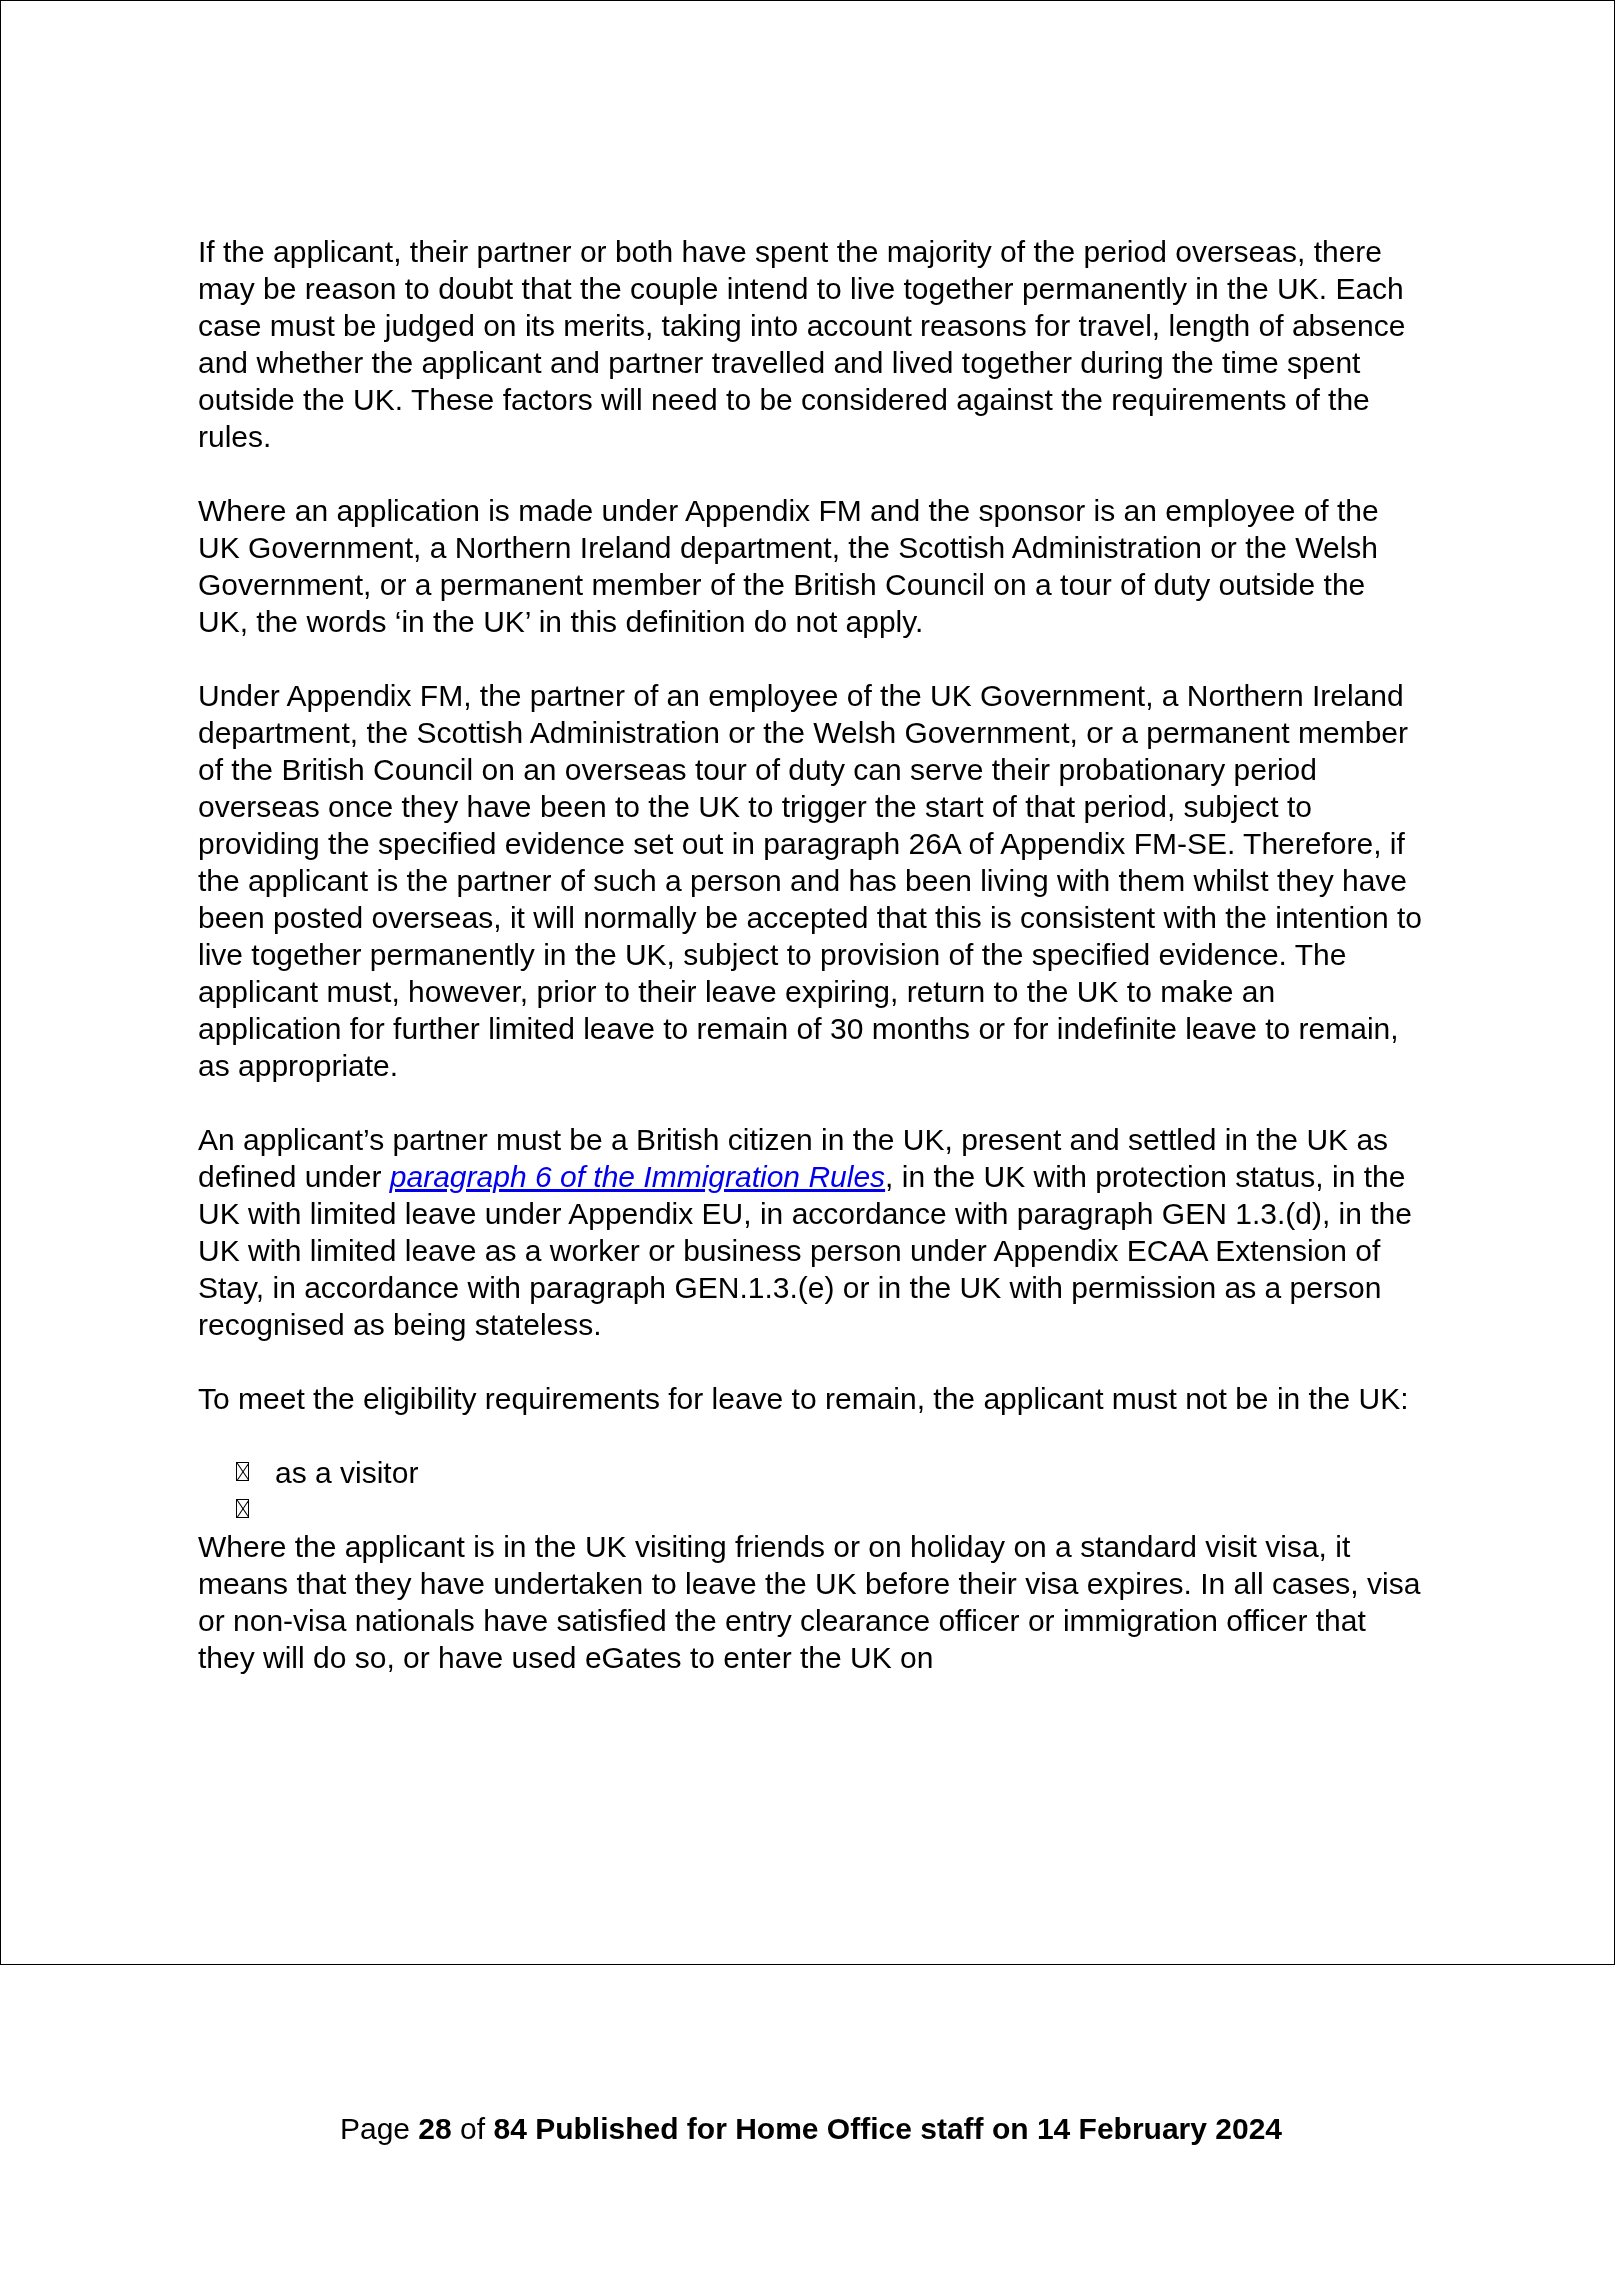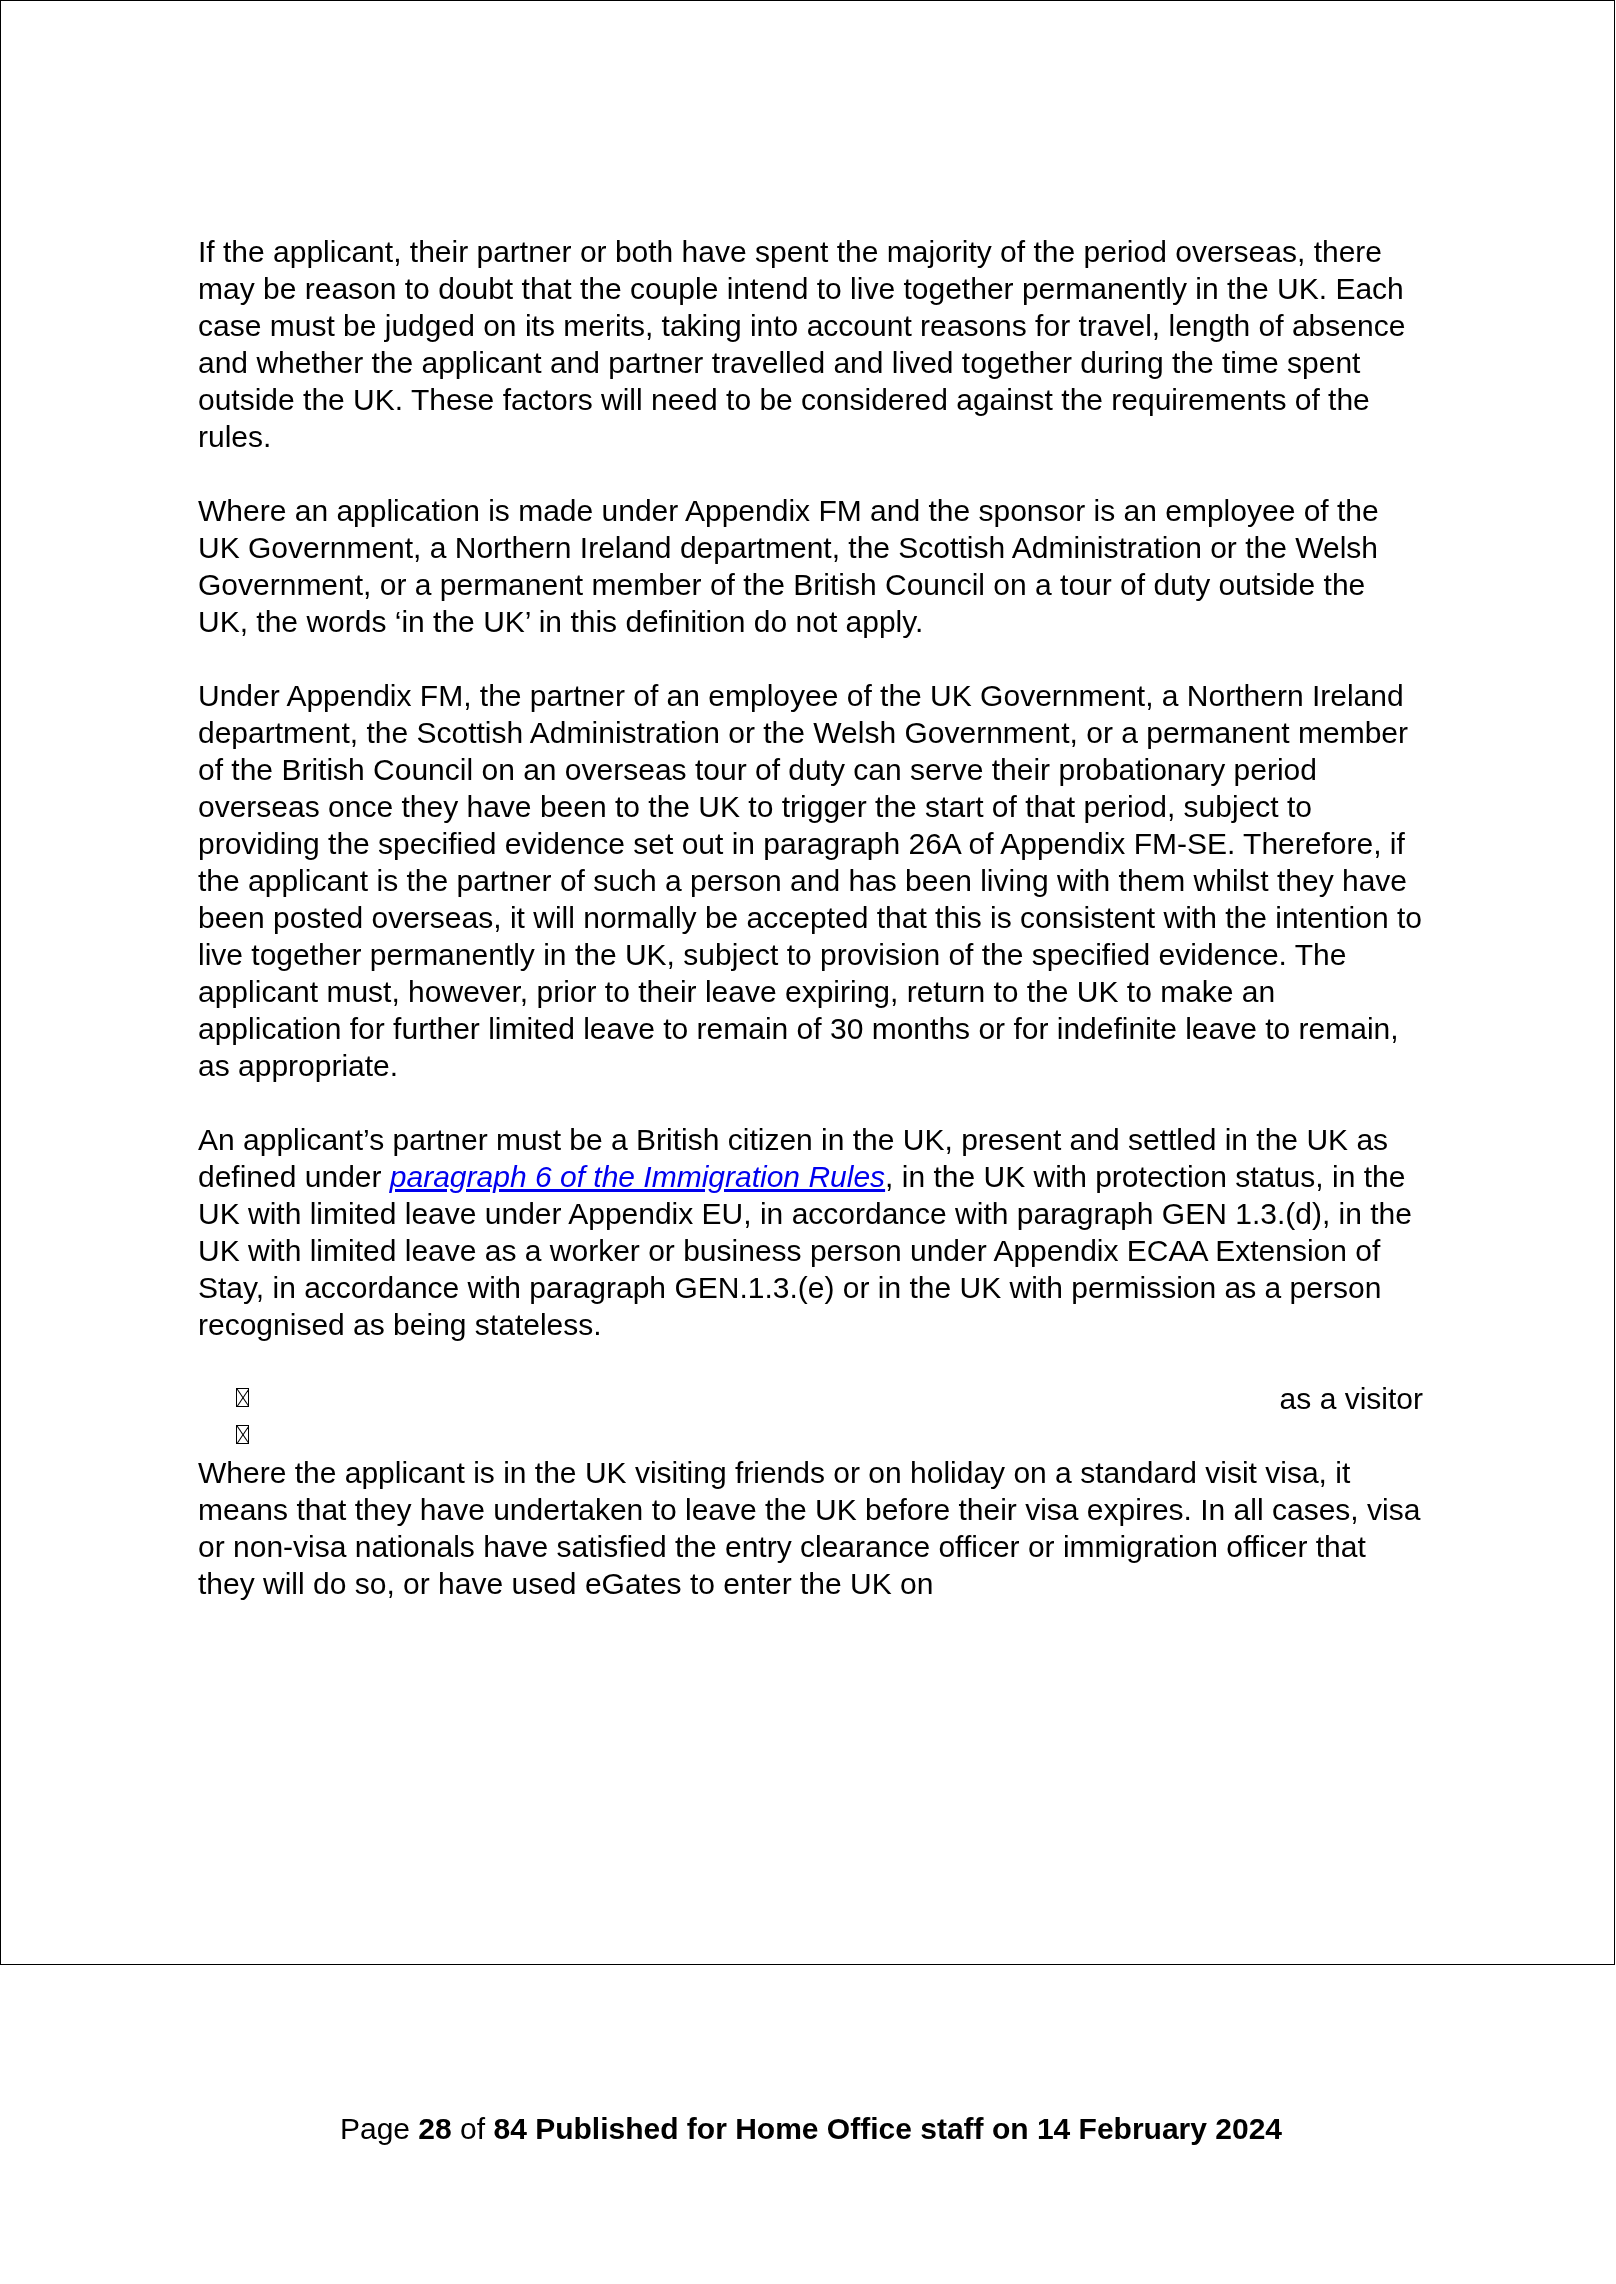--- a/index.html
+++ b/index.html
@@ -14,21 +14,21 @@
     font-size: 30px; line-height: 37px;
   }
   p { margin: 0 0 37px 0; }
   h2 {
     font-family: "Liberation Sans", sans-serif; font-weight: normal;
     color: #8e1ea8; font-size: 41px; line-height: 50px;
     margin: 0 0 26px 0;
   }
   a.link { color: #0000ee; text-decoration: underline; font-style: italic; }
   ul.bullets { list-style: none; margin: 0 0 37px 0; padding: 0 0 0 38px; }
-  ul.bullets li { position: relative; padding-left: 39px; text-align: right; }
+  ul.bullets li { position: relative; padding-left: 39px; }
   ul.bullets li .bullet {
     position: absolute; left: 0; top: 7.8px; width: 13px; height: 19.5px;
     border: 1.3px solid #000; box-sizing: border-box; overflow: hidden;
   }
   ul.bullets li .bullet::before, ul.bullets li .bullet::after {
     content: ""; position: absolute; left: 50%; top: 50%;
     width: 22px; height: 1.3px; background: #000;
     transform-origin: center;
   }
   ul.bullets li .bullet::before { transform: translate(-50%,-50%) rotate(56deg); }
@@ -44,20 +44,21 @@
 
 <div class="page">
   <div class="content">
 
     <p>If the applicant, their partner or both have spent the majority of the period overseas, there may be reason to doubt that the couple intend to live together permanently in the UK. Each case must be judged on its merits, taking into account reasons for travel, length of absence and whether the applicant and partner travelled and lived together during the time spent outside the UK. These factors will need to be considered against the requirements of the rules.</p>
     <p>Where an application is made under Appendix FM and the sponsor is an employee of the UK Government, a Northern Ireland department, the Scottish Administration or the Welsh Government, or a permanent member of the British Council on a tour of duty outside the UK, the words ‘in the UK’ in this definition do not apply.</p>
     <p>Under Appendix FM, the partner of an employee of the UK Government, a Northern Ireland department, the Scottish Administration or the Welsh Government, or a permanent member of the British Council on an overseas tour of duty can serve their probationary period overseas once they have been to the UK to trigger the start of that period, subject to providing the specified evidence set out in paragraph 26A of Appendix FM-SE. Therefore, if the applicant is the partner of such a person and has been living with them whilst they have been posted overseas, it will normally be accepted that this is consistent with the intention to live together permanently in the UK, subject to provision of the specified evidence. The applicant must, however, prior to their leave expiring, return to the UK to make an application for further limited leave to remain of 30 months or for indefinite leave to remain, as appropriate.</p>
 
     <p><span>An applicant’s partner must be a British citizen in the UK, present and settled in the UK as defined under </span><a class="link">paragraph 6 of the Immigration Rules</a><span>, in the UK with protection status, in the UK with limited leave under Appendix EU, in accordance with paragraph GEN 1.3.(d),  in the UK with limited leave as a worker or business person under Appendix ECAA Extension of Stay, in accordance with paragraph GEN.1.3.(e) or in the UK with permission as a person recognised as being stateless.</span></p>
 
+    <p>To meet the eligibility requirements for leave to remain, the applicant must not be in the UK:</p>
 
     <ul class="bullets">
       <li>
         <span class="bullet"></span>
         <span>as a visitor</span>
       </li>
       <li>
         <span class="bullet"></span>
       </li>
     </ul>

